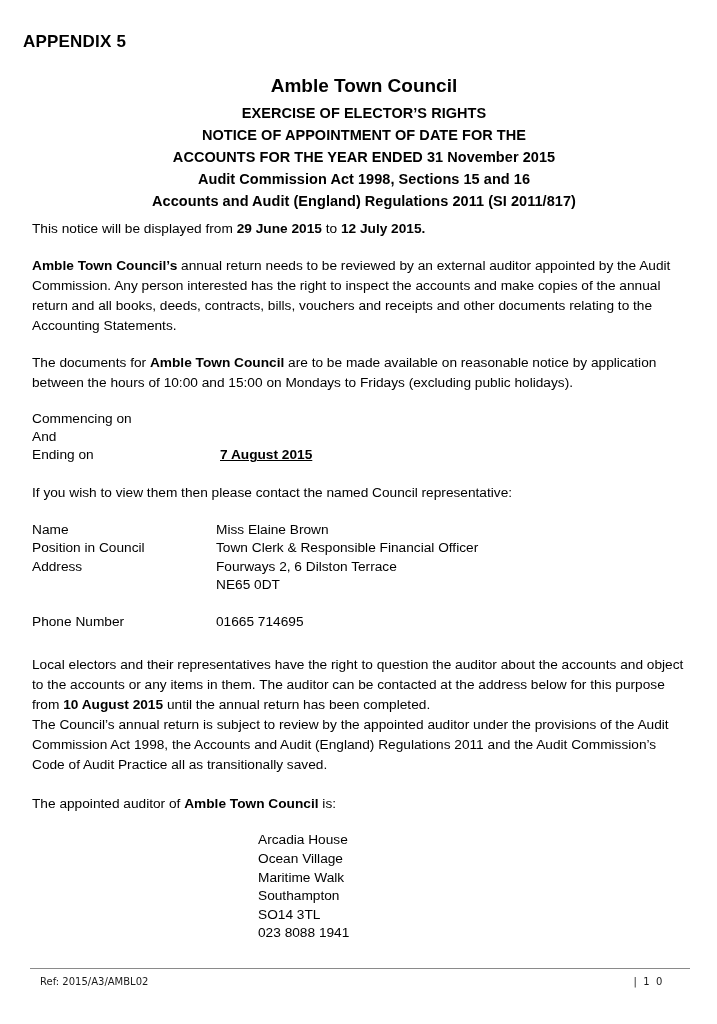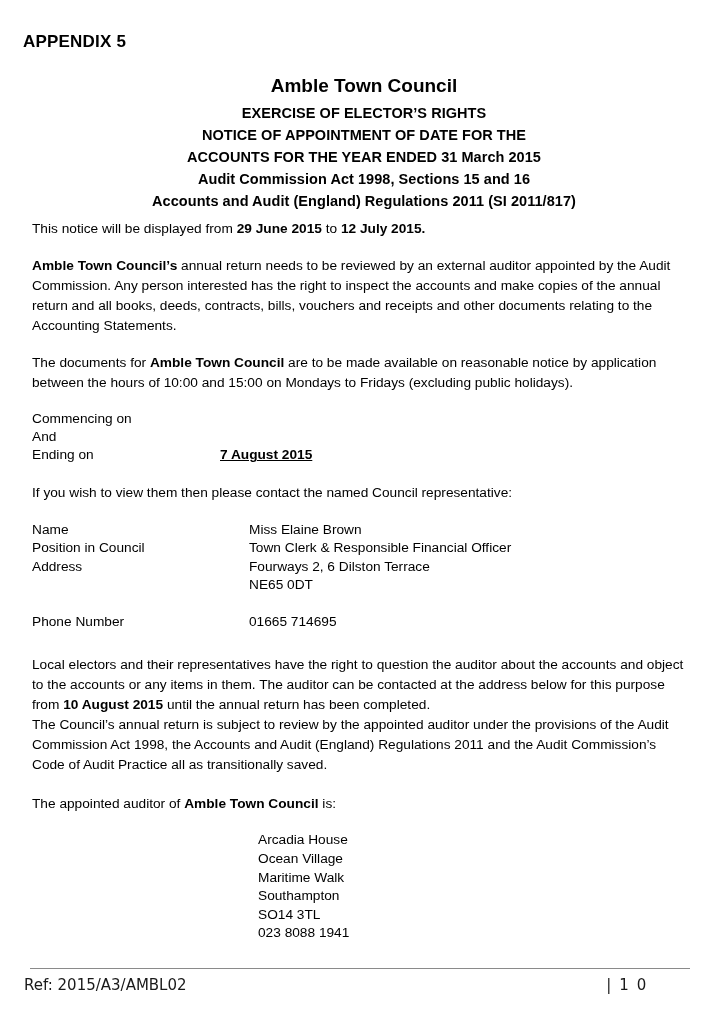--- a/index.html
+++ b/index.html
@@ -77,68 +77,68 @@
     line-height: 1.36;
   }
   .row .lbl { width: 184px; flex: 0 0 184px; }
   .row .val { flex: 1 1 auto; }
 
   .dates-block { margin: 0 0 16px 0; }
   .dates-block .row { line-height: 1.33; }
   .dates-block .lbl { width: 188px; flex: 0 0 188px; }
 
   .contact-block { margin: 0; }
-  .contact-block .row { line-height: 1.355; gap: 33px; }
+  .contact-block .row { line-height: 1.355; }
   .spacer-row { height: 18px; }
 
   
   .auditor-address {
     margin: 0;
     padding-left: 226px;
     line-height: 1.355;
   }
 
   
   .footer-rule {
     position: absolute;
     left: 30px;
     top: 968px;
     width: 660px;
     height: 0;
     border-top: 1px solid #8a8a8a;
   }
   .footer {
     position: absolute;
-    left: 24px;
+    left: 40px;
     top: 976px;
     width: 660px;
     display: flex;
     justify-content: space-between;
     align-items: baseline;
     font-family: "DejaVu Sans", sans-serif;
-    font-size: 15px;
+    font-size: 10px;
     color: #1a1a1a;
   }
   .footer .pageno {
     letter-spacing: 1.6px;
     padding-right: 36px;
   }
 </style>
 </head>
 <body>
 
 <div class="page">
 
   <div class="appendix">APPENDIX 5</div>
 
   <div class="titleblock">
     <div class="doc-title">Amble Town Council</div>
     <div class="subtitle-line">EXERCISE OF ELECTOR’S RIGHTS</div>
     <div class="subtitle-line">NOTICE OF APPOINTMENT OF DATE FOR THE</div>
-    <div class="subtitle-line">ACCOUNTS FOR THE YEAR ENDED 31 March 2015</div>
+    <div class="subtitle-line">ACCOUNTS FOR THE YEAR ENDED 31 November 2015</div>
     <div class="subtitle-line">Audit Commission Act 1998, Sections 15 and 16</div>
     <div class="subtitle-line">Accounts and Audit (England) Regulations 2011 (SI 2011/817)</div>
   </div>
 
   <div class="body-area">
 
     <p class="para"><span>This notice will be displayed from </span><span class="b">29 June 2015</span><span> to </span><span class="b">12 July 2015.</span></p>
 
     <p class="para"><span class="b">Amble Town Council’s</span><span> annual return needs to be reviewed by an external auditor appointed by the Audit Commission.  Any person interested has the right to inspect the accounts and make copies of the annual return and all books, deeds, contracts, bills, vouchers and receipts and other documents relating to the Accounting Statements.</span></p>
 

